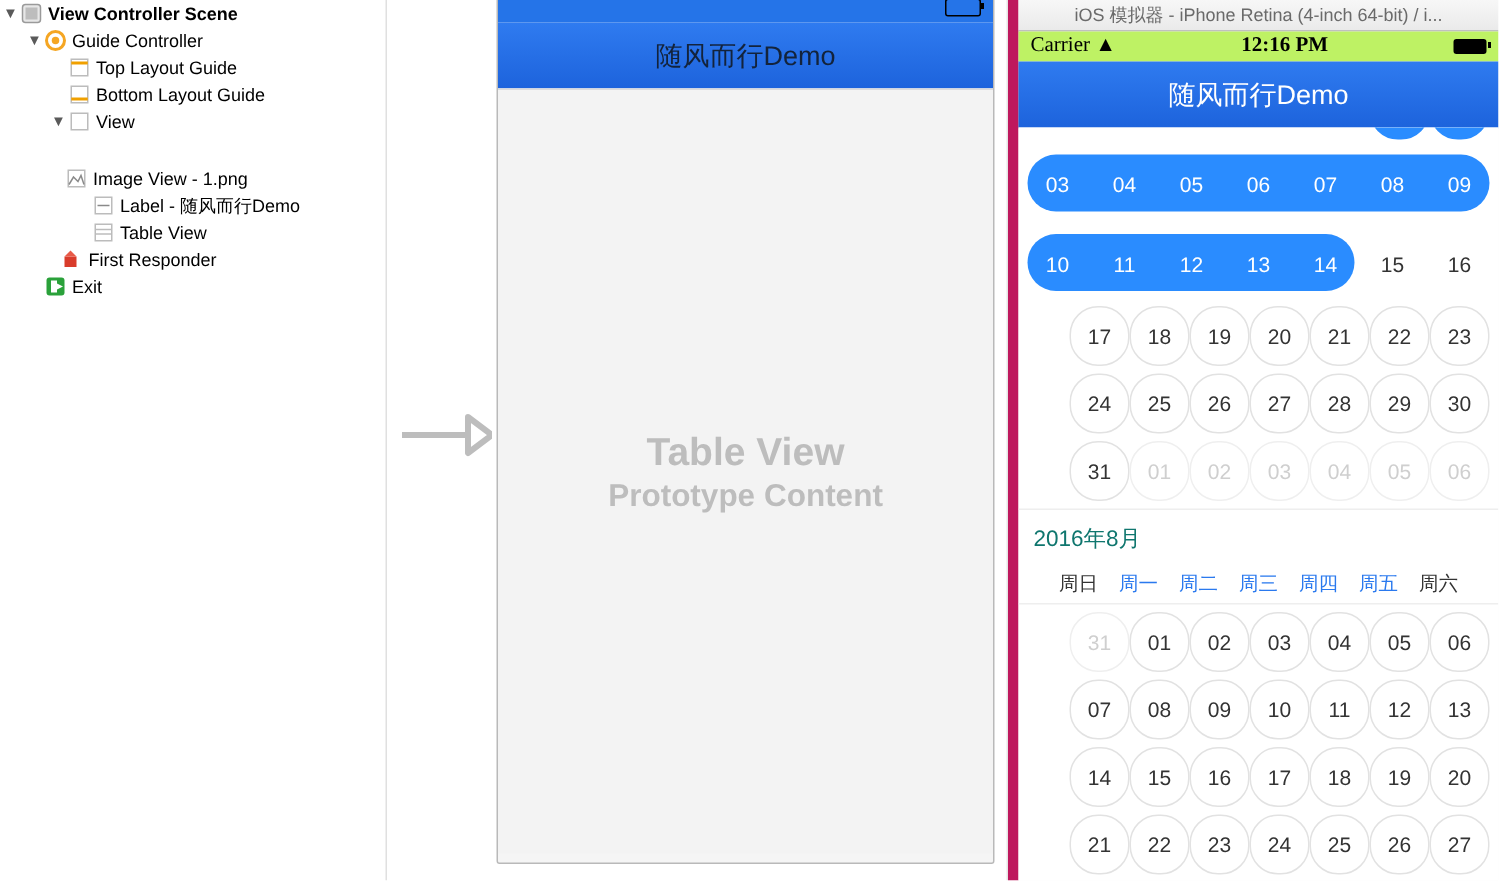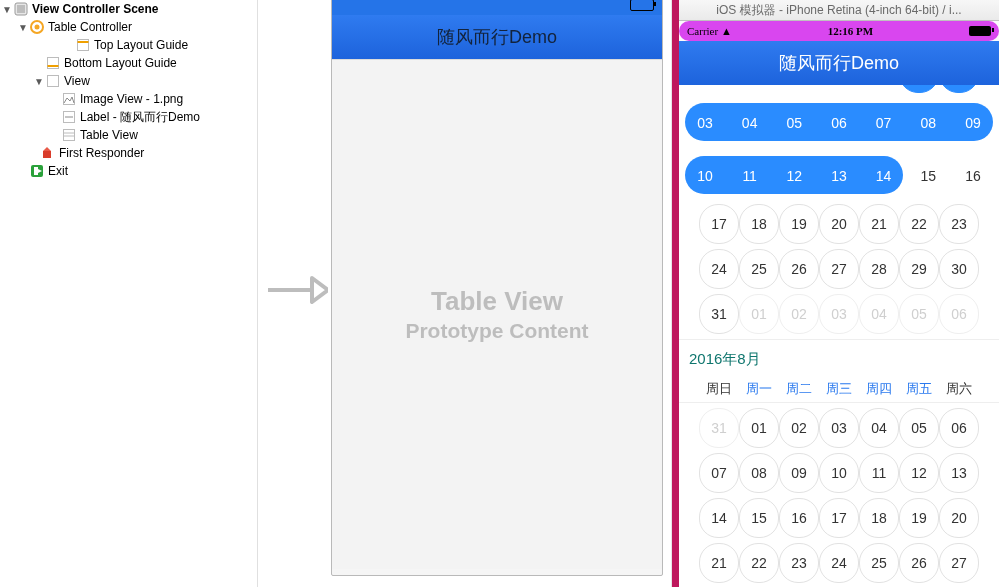--- a/index.html
+++ b/index.html
@@ -19,30 +19,30 @@
   .bat-ib{width:22px;height:10px;border:1px solid #000;border-radius:2px;position:relative;}
   .bat-ib:after{content:"";position:absolute;right:-3px;top:2px;width:2px;height:4px;background:#000;}
   .titlebar-ib{height:44px;background:linear-gradient(#2f7bf0,#1d63dc);display:flex;align-items:center;justify-content:center;color:#13233b;font-size:18px;font-family:"Heiti SC","Helvetica Neue",sans-serif;}
   .tv-body{position:absolute;left:0;right:0;top:64px;bottom:6px;background:#f3f3f3;border-top:1px solid #dcdcdc;display:flex;flex-direction:column;align-items:center;justify-content:center;color:#bdbdbd;}
   .tv-body .l1{font-size:26px;font-weight:bold;}
   .tv-body .l2{font-size:21px;font-weight:bold;margin-top:2px;}
   .arrow{position:absolute;left:8px;top:270px;width:62px;height:40px;}
   
   .sim{width:320px;border-left:7px solid #be185d;background:#fbfbfb;display:flex;flex-direction:column;}
   .sim-title{height:20px;border-bottom:1px solid #c0c0c0;background:linear-gradient(#f7f7f7,#eaeaea);display:flex;align-items:center;justify-content:center;color:#6a6a6a;font-size:12px;}
-  .sim-status{height:20px;background:#d946ef;display:flex;align-items:center;justify-content:space-between;padding:0 8px;font-size:11px;font-family:"Helvetica Neue";border-radius:10px;}
+  .sim-status{height:20px;background:#bef264;display:flex;align-items:center;justify-content:space-between;padding:0 8px;font-size:14px;font-family:"Helvetica Neue";}
   .sim-status .bat{width:22px;height:10px;background:#000;border-radius:2px;position:relative;}
   .sim-status .bat:after{content:"";position:absolute;right:-3px;top:2px;width:2px;height:4px;background:#000;}
   .sim-nav{height:44px;background:linear-gradient(#2f7bf0,#1d63dc);display:flex;align-items:center;justify-content:center;color:#fff;font-size:18px;font-family:"Heiti SC","Helvetica Neue",sans-serif;box-shadow:0 1px 0 rgba(0,0,0,.15);}
   .sim-body{flex:1;overflow:hidden;background:#fff;position:relative;}
   .cal-row{display:flex;justify-content:center;padding:0 6px;box-sizing:border-box;align-items:center;}
   .cal-row.head{border-bottom:1px solid #eee;}
   .cal-cell-head{width:40px;text-align:center;font-size:13px;color:#333;}
   .cal-cell-head.blue{color:#2a79ee;}
-  .pill{display:flex;justify-content:center;padding:0 6px;margin:5px 0;}
+  .pill{display:flex;justify-content:flex-end;padding:0 6px;margin:5px 0;}
   .circle{width:38px;height:38px;border-radius:19px;border:1px solid #e2e2e2;display:flex;align-items:center;justify-content:center;font-size:14px;color:#333;flex:0 0 38px;}
   .circle.faded{color:#cfcfcf;border-color:#efefef;}
   .circle.sel{background:#2a8cff;border-color:#2a8cff;color:#fff;}
   .range-wrap{position:relative;height:48px;margin:5px 0;}
   .range-bar{position:absolute;height:38px;border-radius:19px;background:#2a8cff;top:5px;}
   .range-cells{position:absolute;left:0;right:0;top:5px;display:flex;justify-content:space-between;padding:0 6px;}
   .range-cells .circle{border-color:transparent;}
   .range-cells .circle.inbar{color:#fff;background:transparent;}
   .month-hdr{padding:10px 10px 6px 10px;font-size:15px;color:#0f766e;border-top:1px solid #eee;}
 </style>
@@ -64,24 +64,24 @@
     </div>
 
     <div class="row" style="padding-left:18px;">
       <span class="disc">▼</span>
       <span class="icon">
         <svg width="14" height="14">
             <circle cx="7" cy="7" r="6" fill="#fff" stroke="#f5a623" stroke-width="2"></circle>
             <circle cx="7" cy="7" r="2.5" fill="#f5a623"></circle>
           </svg>
       </span>
-      <span class="lbl">Table Controller</span>
-    </div>
-
-    <div class="row" style="padding-left:46px;margin-left:30px;">
+      <span class="lbl">Guide Controller</span>
+    </div>
+
+    <div class="row" style="padding-left:46px;">
       <span class="icon">
         <svg width="14" height="14">
             <rect x="1.5" y="1.5" width="11" height="11" fill="#fff" stroke="#bcbcbc"></rect>
             <line x1="1.5" y1="4" x2="12.5" y2="4" stroke="#f0a000" stroke-width="2"></line>
           </svg>
       </span>
       <span class="lbl">Top Layout Guide</span>
     </div>
     <div class="row" style="padding-left:46px;">
       <span class="icon">
@@ -95,21 +95,21 @@
 
     <div class="row" style="padding-left:34px;">
       <span class="disc">▼</span>
       <span class="icon">
         <svg width="14" height="14">
             <rect x="1.5" y="1.5" width="11" height="11" fill="#fff" stroke="#bcbcbc"></rect>
           </svg>
       </span>
       <span class="lbl">View</span>
     </div>
-    <div class="row" style="padding-left:62px;">
+    <div class="row" style="padding-left:44px;margin-top:20px;">
       <span class="icon">
         <svg width="14" height="14">
             <rect x="1.5" y="1.5" width="11" height="11" fill="#fff" stroke="#bcbcbc"></rect>
             <polyline points="2,11 5,6 8,9 10,5 12,11" fill="none" stroke="#8a8a8a"></polyline>
           </svg>
       </span>
       <span class="lbl">Image View - 1.png</span>
     </div>
     <div class="row" style="padding-left:62px;">
       <span class="icon">

